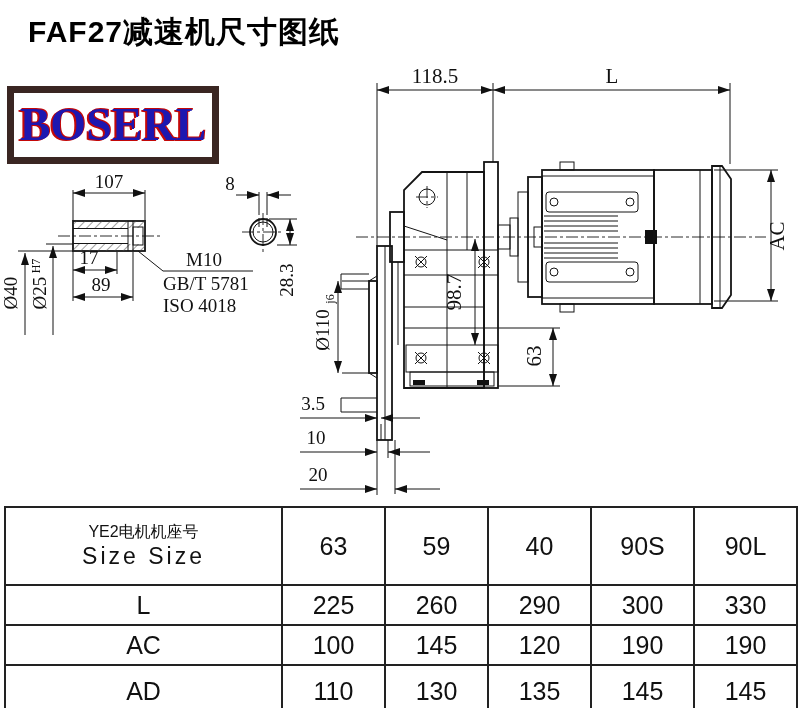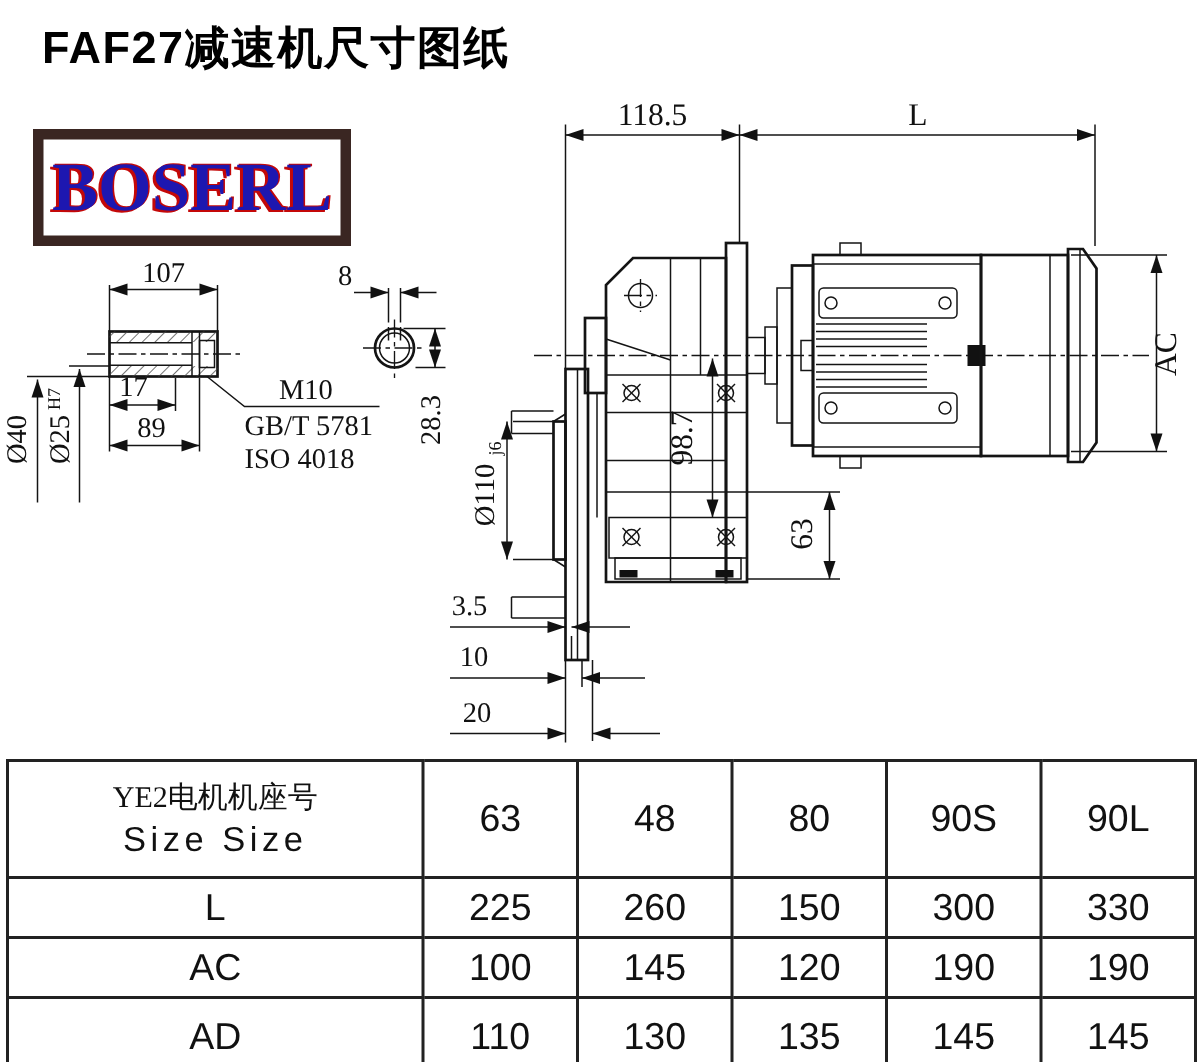--- a/index.html
+++ b/index.html
@@ -2,39 +2,39 @@
 <html><head>
 <meta charset="utf-8">
 <style>
   html,body{margin:0;padding:0;background:#fff;}
   #page{position:relative;width:800px;height:708px;background:#fff;overflow:hidden;
         font-family:"Liberation Sans",sans-serif;color:#111;}
   
   #title{position:absolute;left:28px;top:12px;font-size:30px;font-weight:bold;
          letter-spacing:1px;color:#000;white-space:nowrap;}
   
-  #logo{position:absolute;left:22px;top:86px;width:198px;height:64px;
+  #logo{position:absolute;left:7px;top:86px;width:198px;height:64px;
         border:7px solid #3a2622;background:#fff;display:flex;align-items:center;justify-content:center;}
   #logo span{font-family:"Liberation Serif",serif;font-weight:bold;font-size:46px;line-height:1;
         color:#1d17b0;text-shadow:-2px 1px 0 #c40808,1px -1px 0 #c40808;letter-spacing:0px;}
   
   svg{position:absolute;left:0;top:0;}
   .oline{fill:none;stroke:#141414;stroke-width:1.8;}
   .tline{fill:none;stroke:#141414;stroke-width:1;}
   .dline{fill:none;stroke:#141414;stroke-width:1;}
   .cl{fill:none;stroke:#141414;stroke-width:0.9;stroke-dasharray:12 3 3 3;}
   text.dim{font-family:"Liberation Serif",serif;font-size:19px;fill:#111;}
   text.dimL{font-family:"Liberation Serif",serif;font-size:21px;fill:#111;}
   text.tol{font-family:"Liberation Serif",serif;font-size:12px;fill:#111;}
   
   #spec{position:absolute;left:4px;top:506px;border-collapse:collapse;table-layout:fixed;}
   #spec td{border:2.5px solid #222;text-align:center;vertical-align:middle;
            font-size:25px;padding:0;}
   #spec td.hd{font-size:23px;}
-  #spec .cn{font-size:20px;line-height:1.35;font-family:Liberation Serif, serif;}
+  #spec .cn{font-size:16px;line-height:1.35;}
   #spec .en{font-size:23px;letter-spacing:3px;line-height:1.2;}
 </style>
 </head>
 <body>
 
 <div id="page">
 
   <div id="title">FAF27减速机尺寸图纸</div>
 
   <div id="logo">
@@ -247,30 +247,30 @@
         <col style="width:103px">
         <col style="width:103px">
     </colgroup>
     <tbody>
       <tr style="height:78px;">
         <td class="hd">
           <div class="cn">YE2电机机座号</div>
           <div class="en">Size Size</div>
         </td>
         <td>63</td>
-        <td>48</td>
-        <td>80</td>
+        <td>59</td>
+        <td>40</td>
         <td>90S</td>
         <td>90L</td>
       </tr>
       <tr style="height:40px;">
         <td>L</td>
         <td>225</td>
         <td>260</td>
-        <td>150</td>
+        <td>290</td>
         <td>300</td>
         <td>330</td>
       </tr>
       <tr style="height:40px;">
         <td>AC</td>
         <td>100</td>
         <td>145</td>
         <td>120</td>
         <td>190</td>
         <td>190</td>

